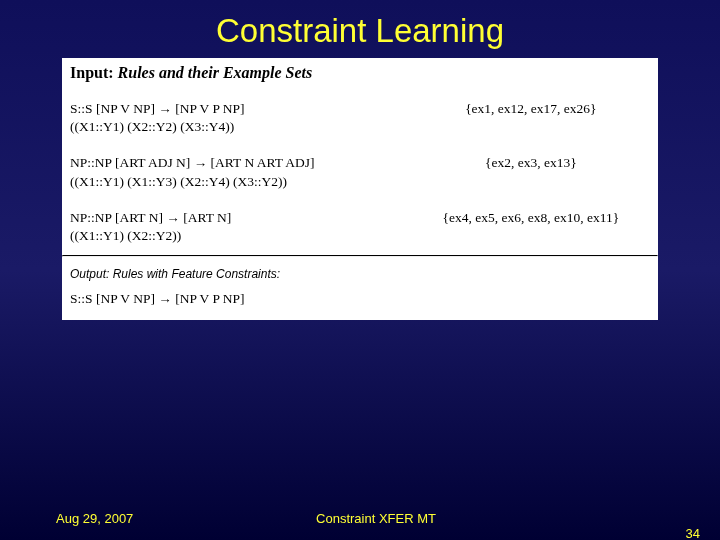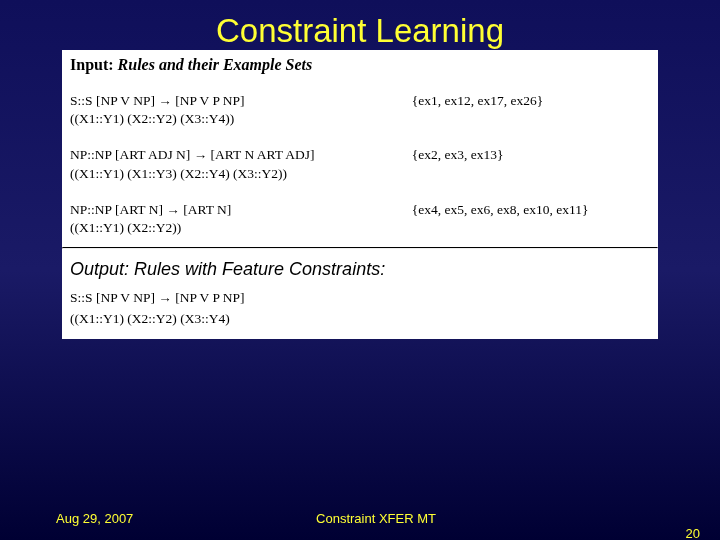--- a/index.html
+++ b/index.html
@@ -16,20 +16,21 @@
     width: 720px;
     height: 540px;
     background: linear-gradient(to top, #000033 0%, #1a1a66 50%, #0f0f5a 100%);
     box-sizing: border-box;
   }
   .title {
     color: #ffff33;
     font-size: 33px;
     text-align: center;
     padding-top: 12px;
+    padding-bottom: 8px;
     font-weight: normal;
   }
   .content-box {
     background: #ffffff;
     margin: 0 62px;
     width: 596px;
     box-sizing: border-box;
     font-family: "Times New Roman", serif;
     color: #000;
   }
@@ -47,28 +48,29 @@
     font-size: 13.5px;
   }
   .rule-table td {
     vertical-align: top;
     padding: 8px 8px 10px 8px;
     line-height: 1.35;
   }
   .rule-table td.ex {
     white-space: nowrap;
     padding-left: 4px;
+    text-align: center;
   }
   .divider {
     border-top: 1px solid #000;
     margin: 0;
   }
   .output-label {
     font-style: italic;
-    font-size: 18px;
+    font-size: 12px;
     padding: 10px 8px 8px 8px;
     font-family: "Trebuchet MS", Verdana, sans-serif;
   }
   .output-rule {
     font-size: 13.5px;
     padding: 0 8px 10px 8px;
     line-height: 1.5;
     font-family: "Times New Roman", serif;
   }
   .footer {
@@ -123,24 +125,23 @@
       </tr>
     </tbody>
       </table>
 
     <hr class="divider">
 
     <div class="output-label">Output:  Rules with Feature Constraints:</div>
 
     <div class="output-rule">
       <div>S::S  [NP V NP] → [NP V P NP]</div>
-      <div>((X1::Y1) (X2::Y2) (X3::Y4)</div>
     </div>
 
   </div>
 
   <div class="footer">
     <span class="date">Aug 29, 2007</span>
     <div class="center">Constraint XFER MT</div>
-    <span class="pagenum">20</span>
+    <span class="pagenum">34</span>
   </div>
 
 </div>
 
 </body></html>

